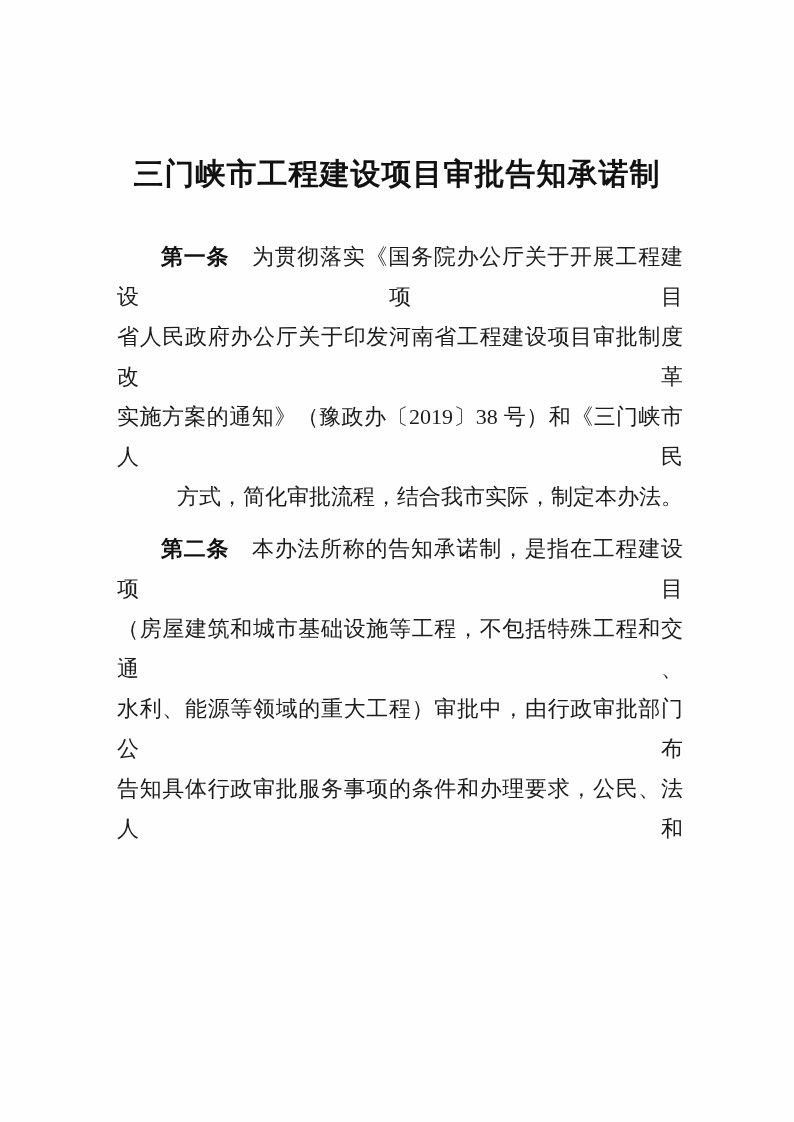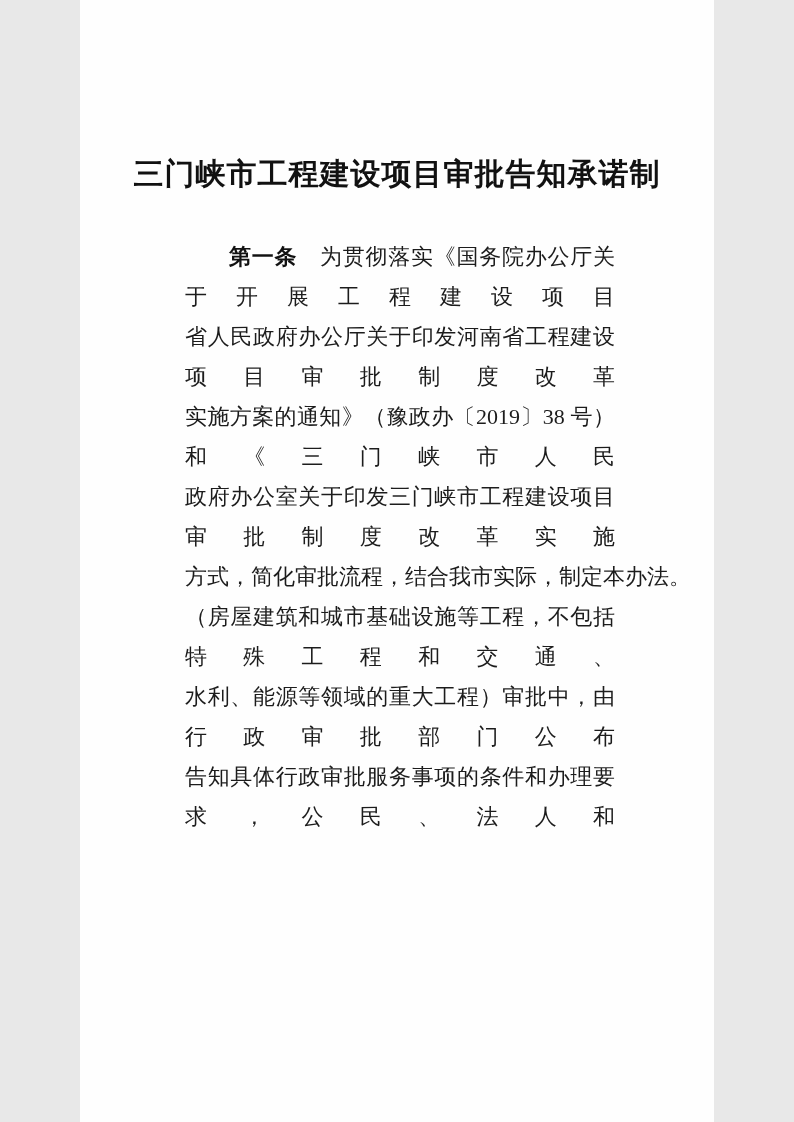--- a/index.html
+++ b/index.html
@@ -2,21 +2,21 @@
 <html><head>
 <meta charset="utf-8">
 <style>
   html, body {
     margin: 0;
     padding: 0;
     background: #e8e8e8;
   }
   .page {
     position: relative;
-    width: 634px;
+    width: 794px;
     height: 1122px;
     margin: 0 auto;
     background: #fefefe;
     overflow: hidden;
     color: #1c1c1c;
     font-family: "Liberation Serif", "DejaVu Serif", serif;
   }
   .doc-title {
     margin-top: 150px;
     text-align: center;
@@ -28,21 +28,21 @@
   }
   .doc-title .title-line {
     display: block;
   }
   .doc-body {
     margin: 40px 99px 0 105px;
     font-size: 22px;
     line-height: 40px;
   }
   .para {
-    margin: 0;
+    margin: 12px;
     padding: 0;
   }
   .line {
     display: block;
     white-space: nowrap;
     text-align: right;
   }
   .line.fill {
     white-space: normal;
     text-align: justify;
@@ -63,22 +63,22 @@
 
 <div class="page">
   <h1 class="doc-title">
     <span class="title-line">三门峡市工程建设项目审批告知承诺制</span>
   </h1>
   <div class="doc-body">
       <div class="para">
         <div class="line first fill"><span class="article-label">第一条</span>　为贯彻落实《国务院办公厅关于开展工程建设项目</div>
         <div class="line fill">省人民政府办公厅关于印发河南省工程建设项目审批制度改革</div>
         <div class="line fill">实施方案的通知》（豫政办〔2019〕38 号）和《三门峡市人民</div>
-        <div class="line fill">政府办公室关于印发三门峡市工程建设项目审批制度改革实施</div>
         <div class="line">方式，简化审批流程，结合我市实际，制定本办法。</div>
       </div>
       <div class="para">
+        <div class="line first fill"><span class="article-label">第二条</span>　本办法所称的告知承诺制，是指在工程建设项目</div>
         <div class="line fill">（房屋建筑和城市基础设施等工程，不包括特殊工程和交通、</div>
         <div class="line fill">水利、能源等领域的重大工程）审批中，由行政审批部门公布</div>
         <div class="line fill">告知具体行政审批服务事项的条件和办理要求，公民、法人和</div>
       </div>
     </div>
 </div>
 
 </body></html>

